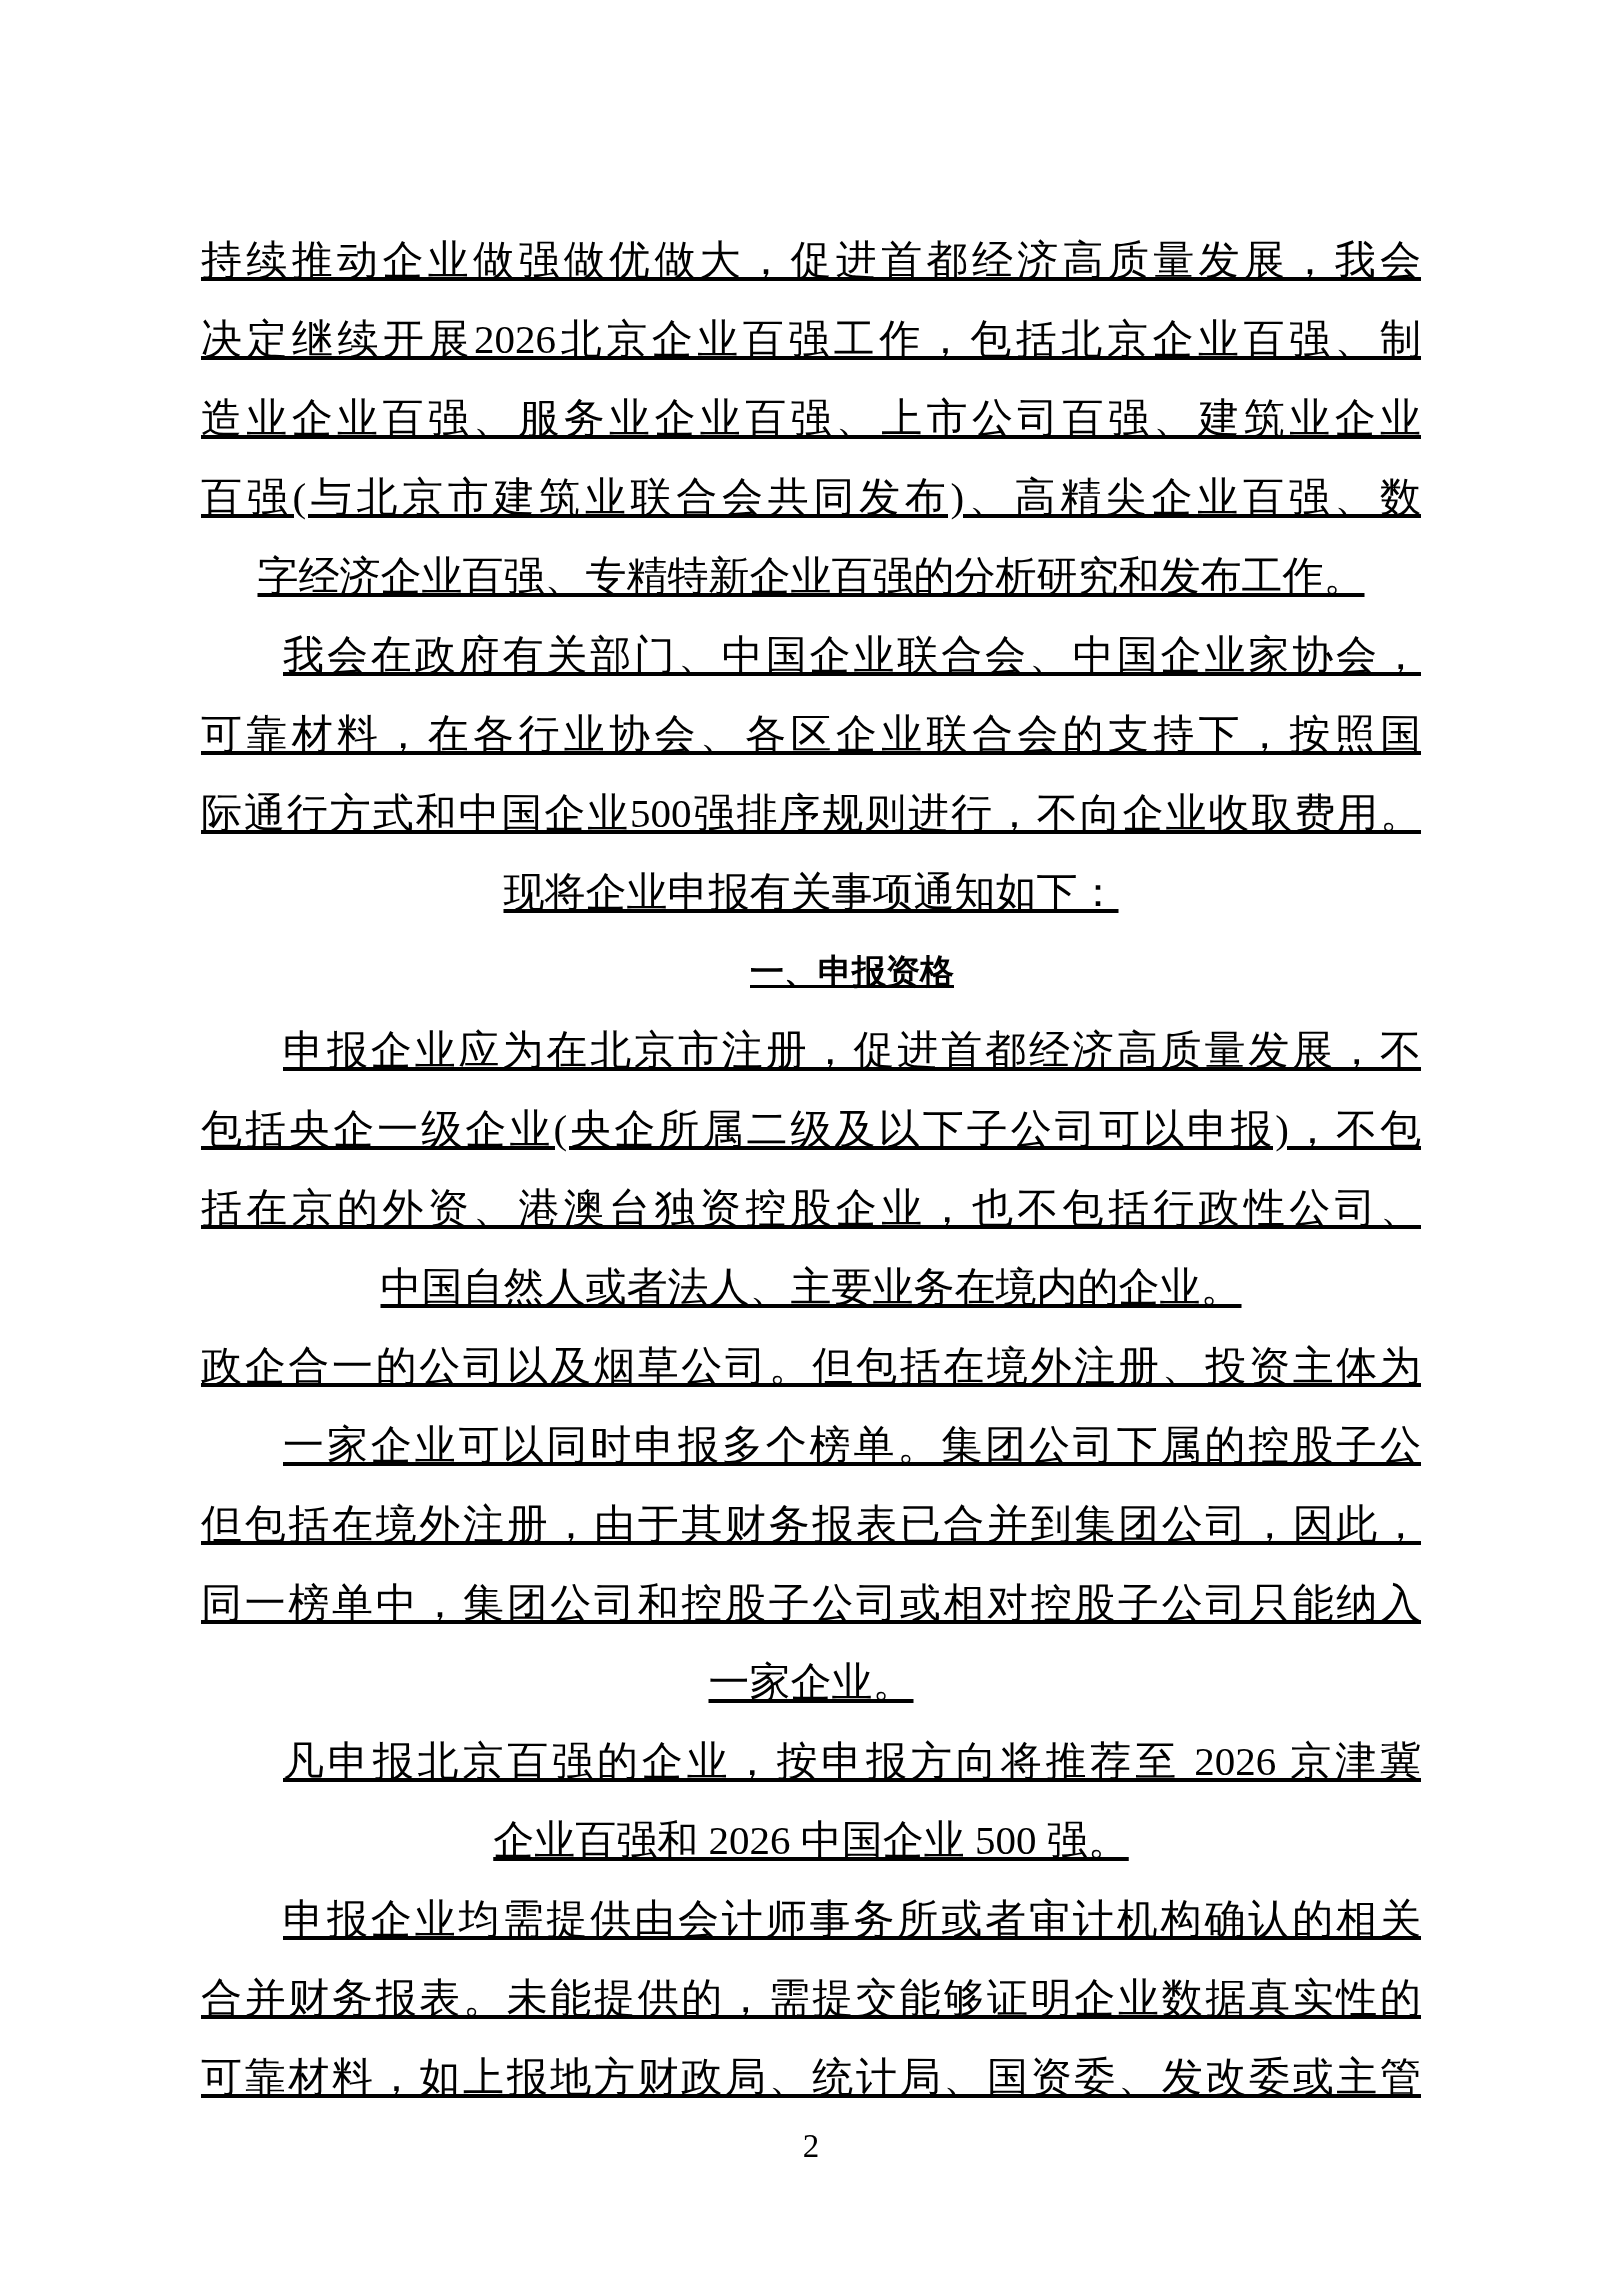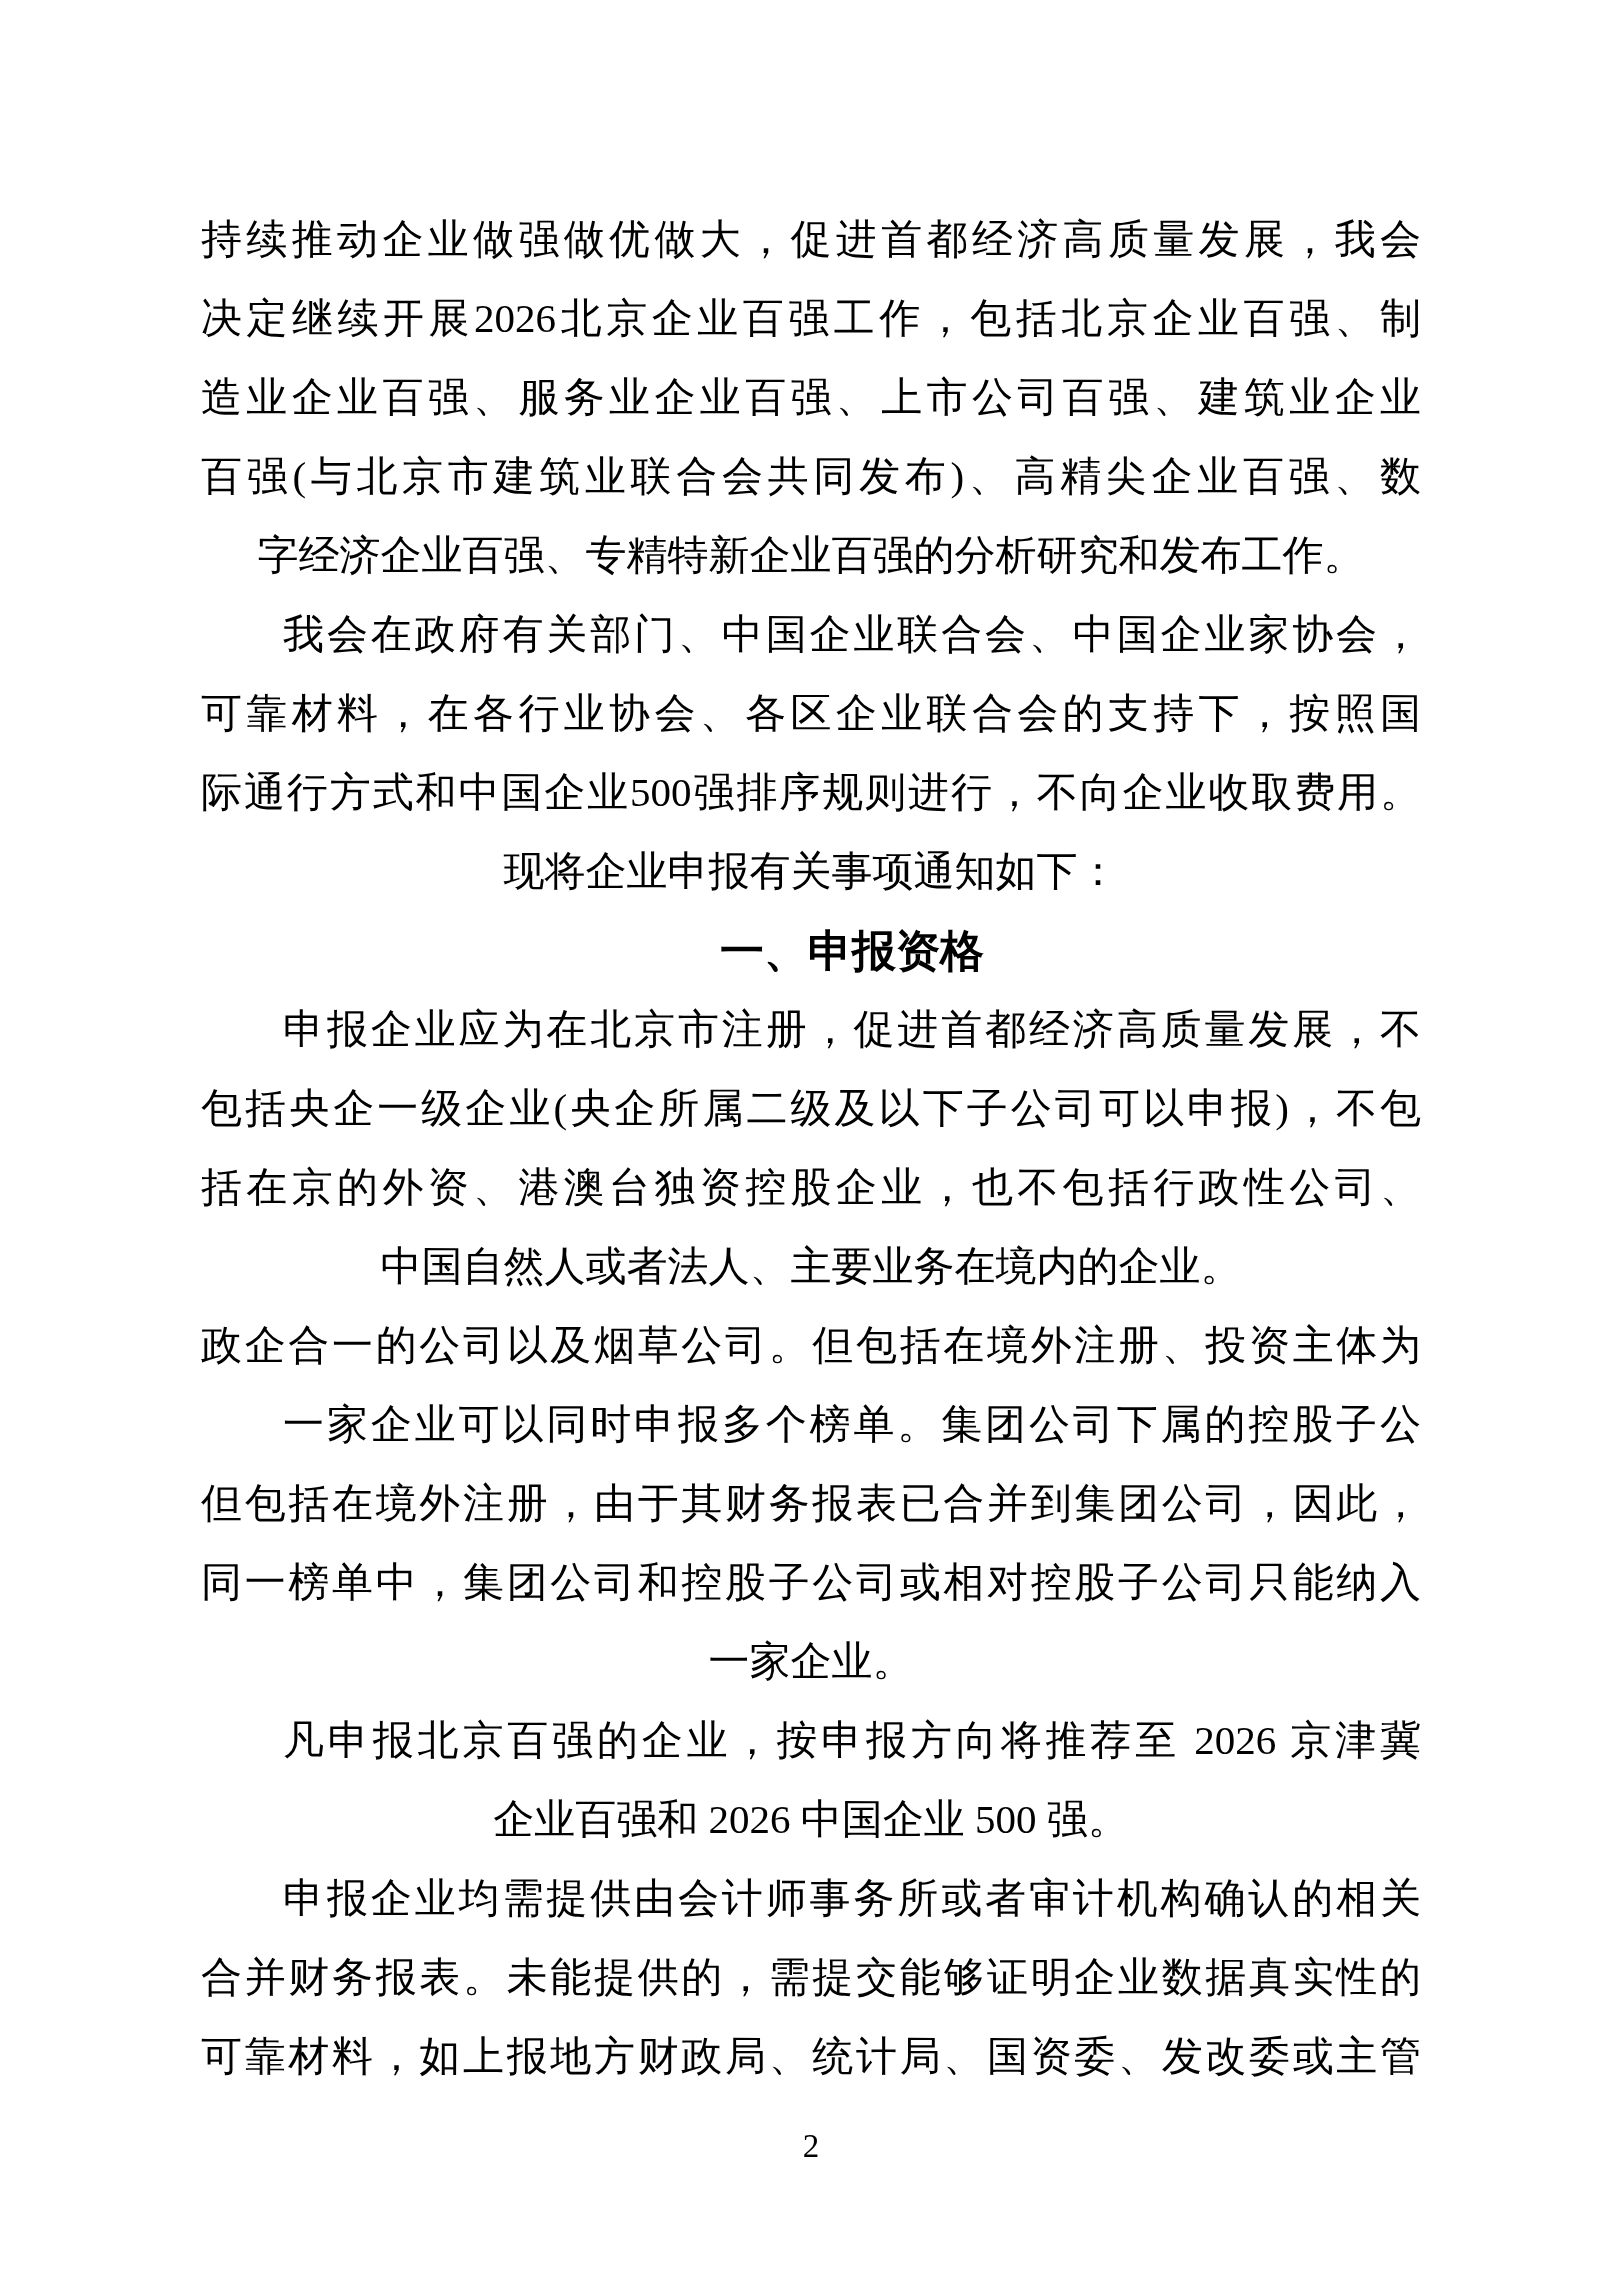--- a/index.html
+++ b/index.html
@@ -12,22 +12,23 @@
     width: 1622px;
     height: 2293px;
     background: #ffffff;
     color: #000000;
     font-family: "Liberation Serif", "DejaVu Serif", serif;
     overflow: hidden;
   }
   .text-block {
     position: absolute;
     left: 201px;
-    top: 200px;
+    top: 221px;
     width: 1220px;
+    text-decoration: underline;
   }
   .line {
     font-size: 41px;
     height: 79px;
     line-height: 79px;
     text-align: center;
     white-space: normal;
     overflow: visible;
   }
   
@@ -37,21 +38,21 @@
     text-justify: inter-character;
   }
   
   .line.indent {
     text-indent: 82px;
   }
   
   .line.heading {
     font-weight: 700;
     font-family: "Liberation Sans", "DejaVu Sans", sans-serif;
-    font-size: 44px;
+    font-size: 34px;
   }
   .footer {
     position: absolute;
     top: 2125px;
     left: 0;
     width: 100%;
     text-align: center;
     font-size: 33px;
     line-height: 43px;
     font-family: "Liberation Serif", "DejaVu Serif", serif;

